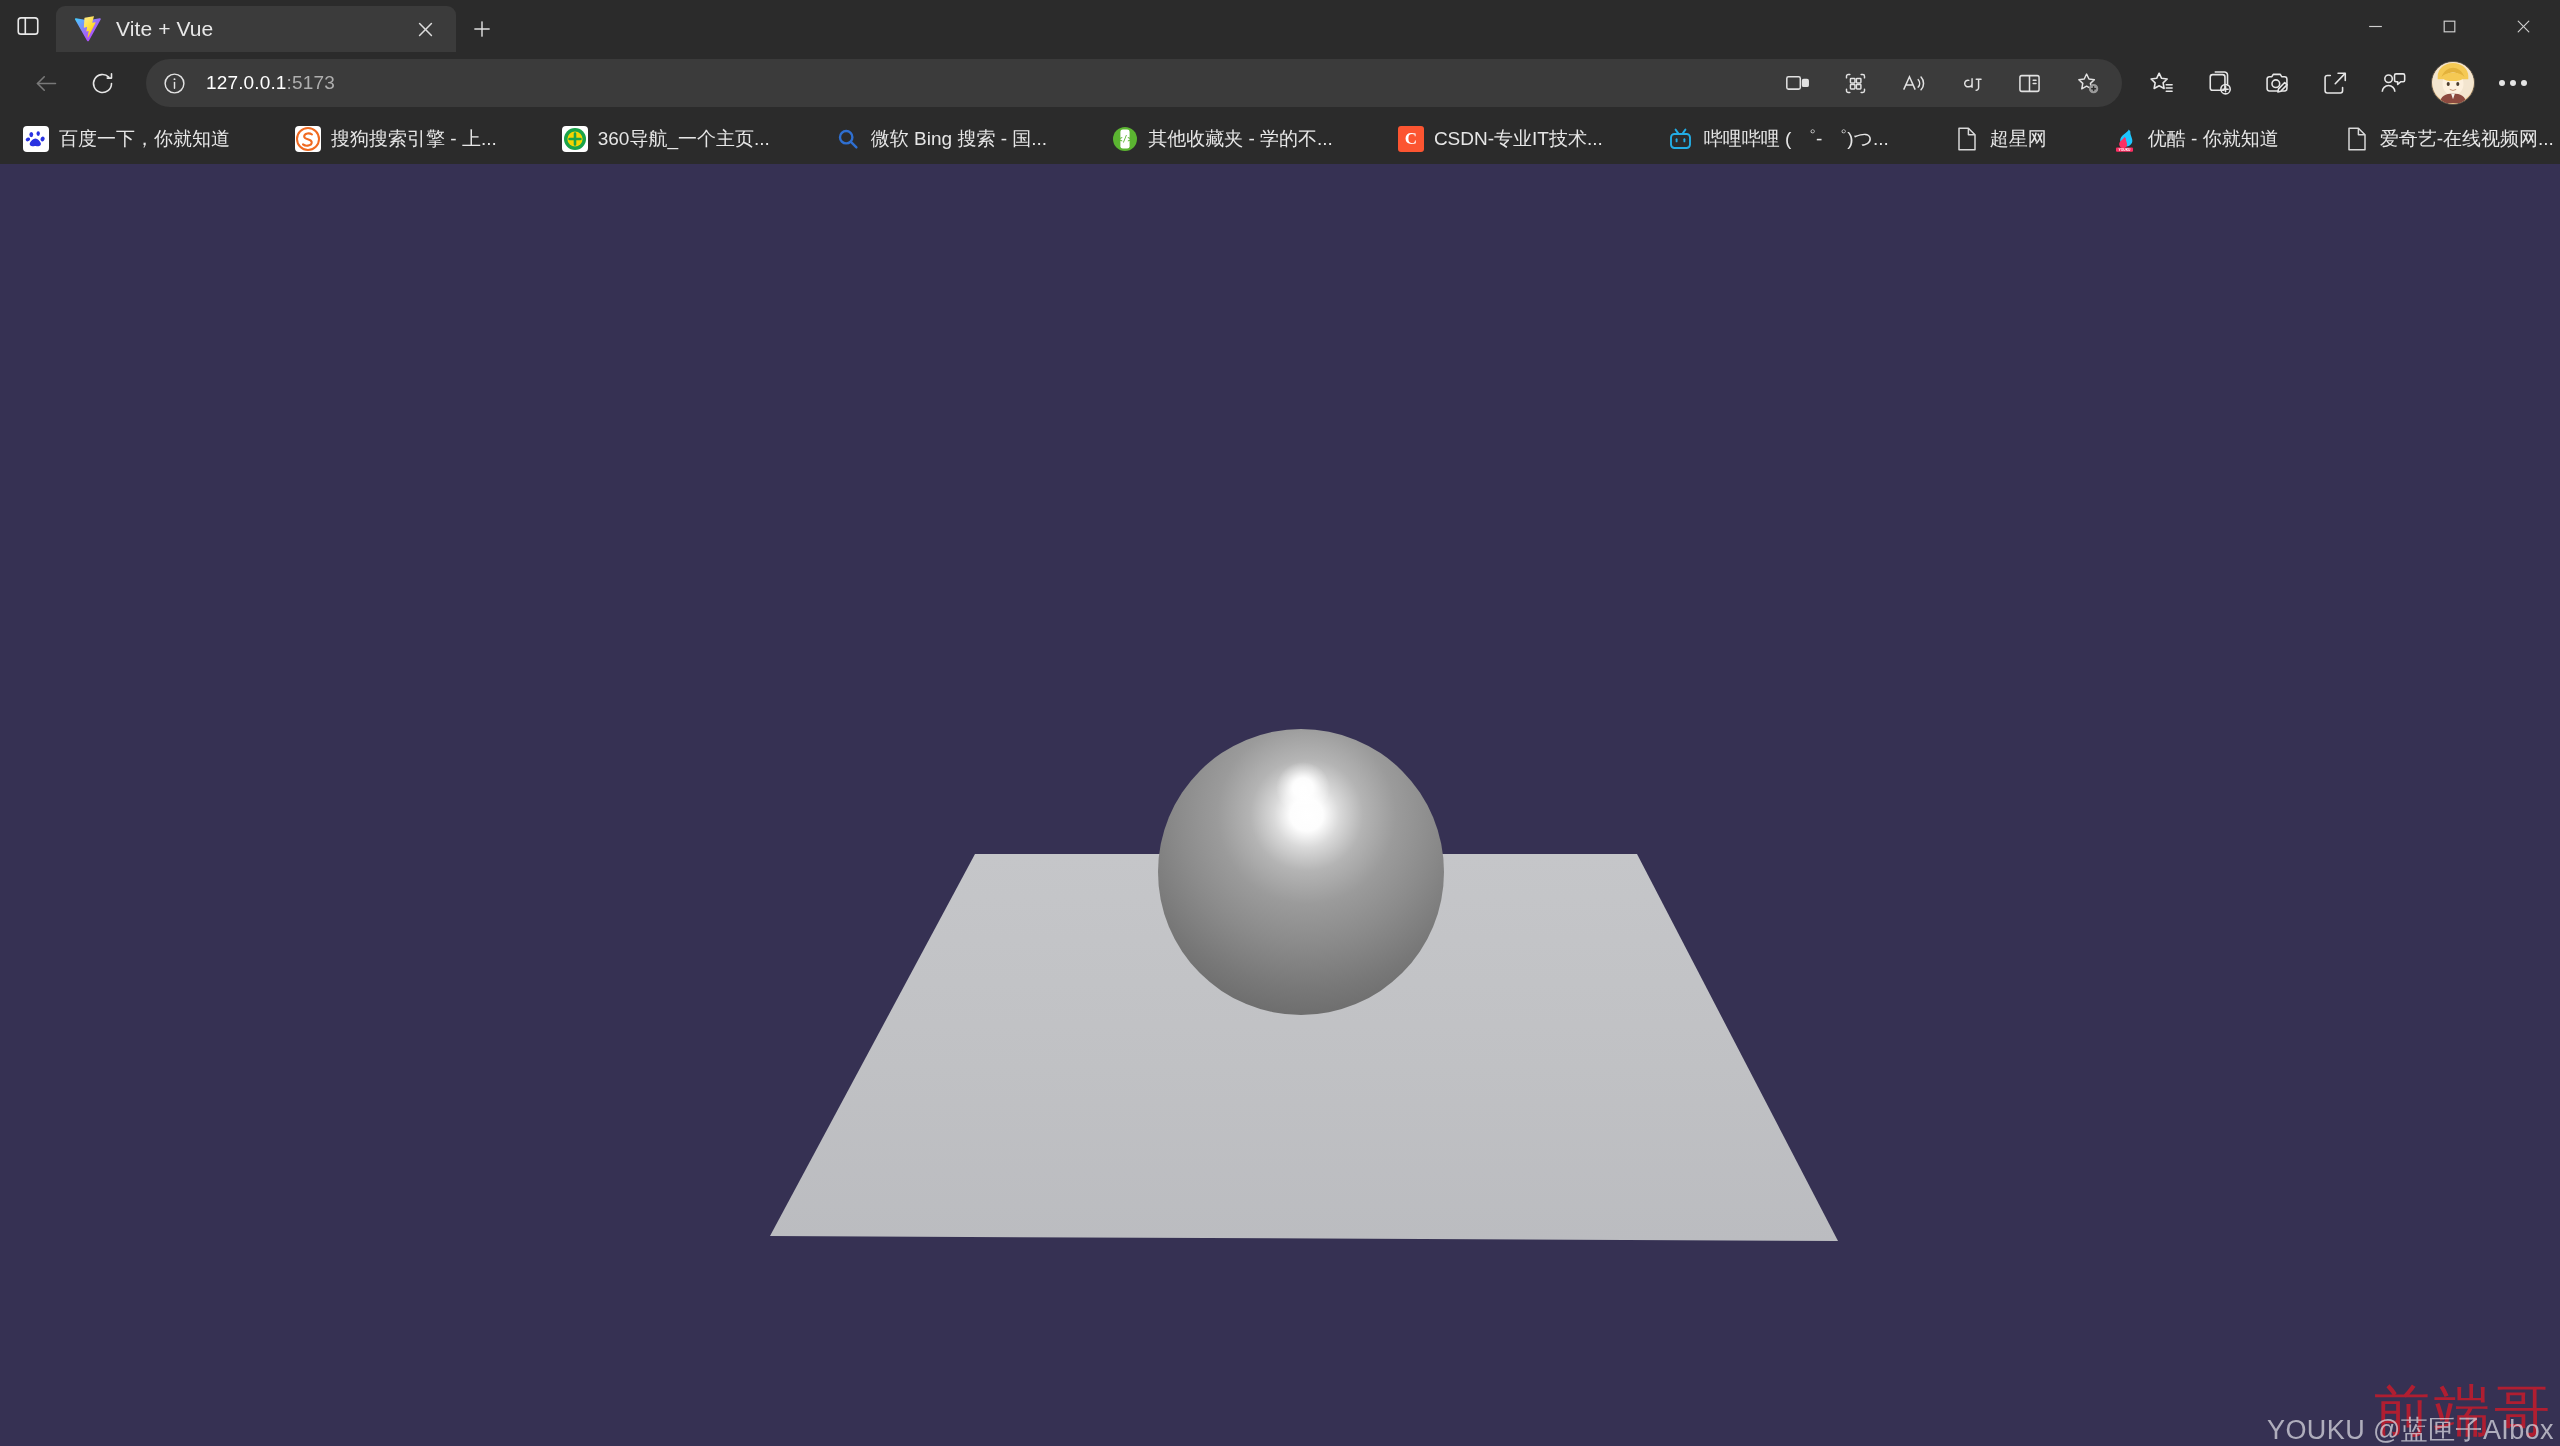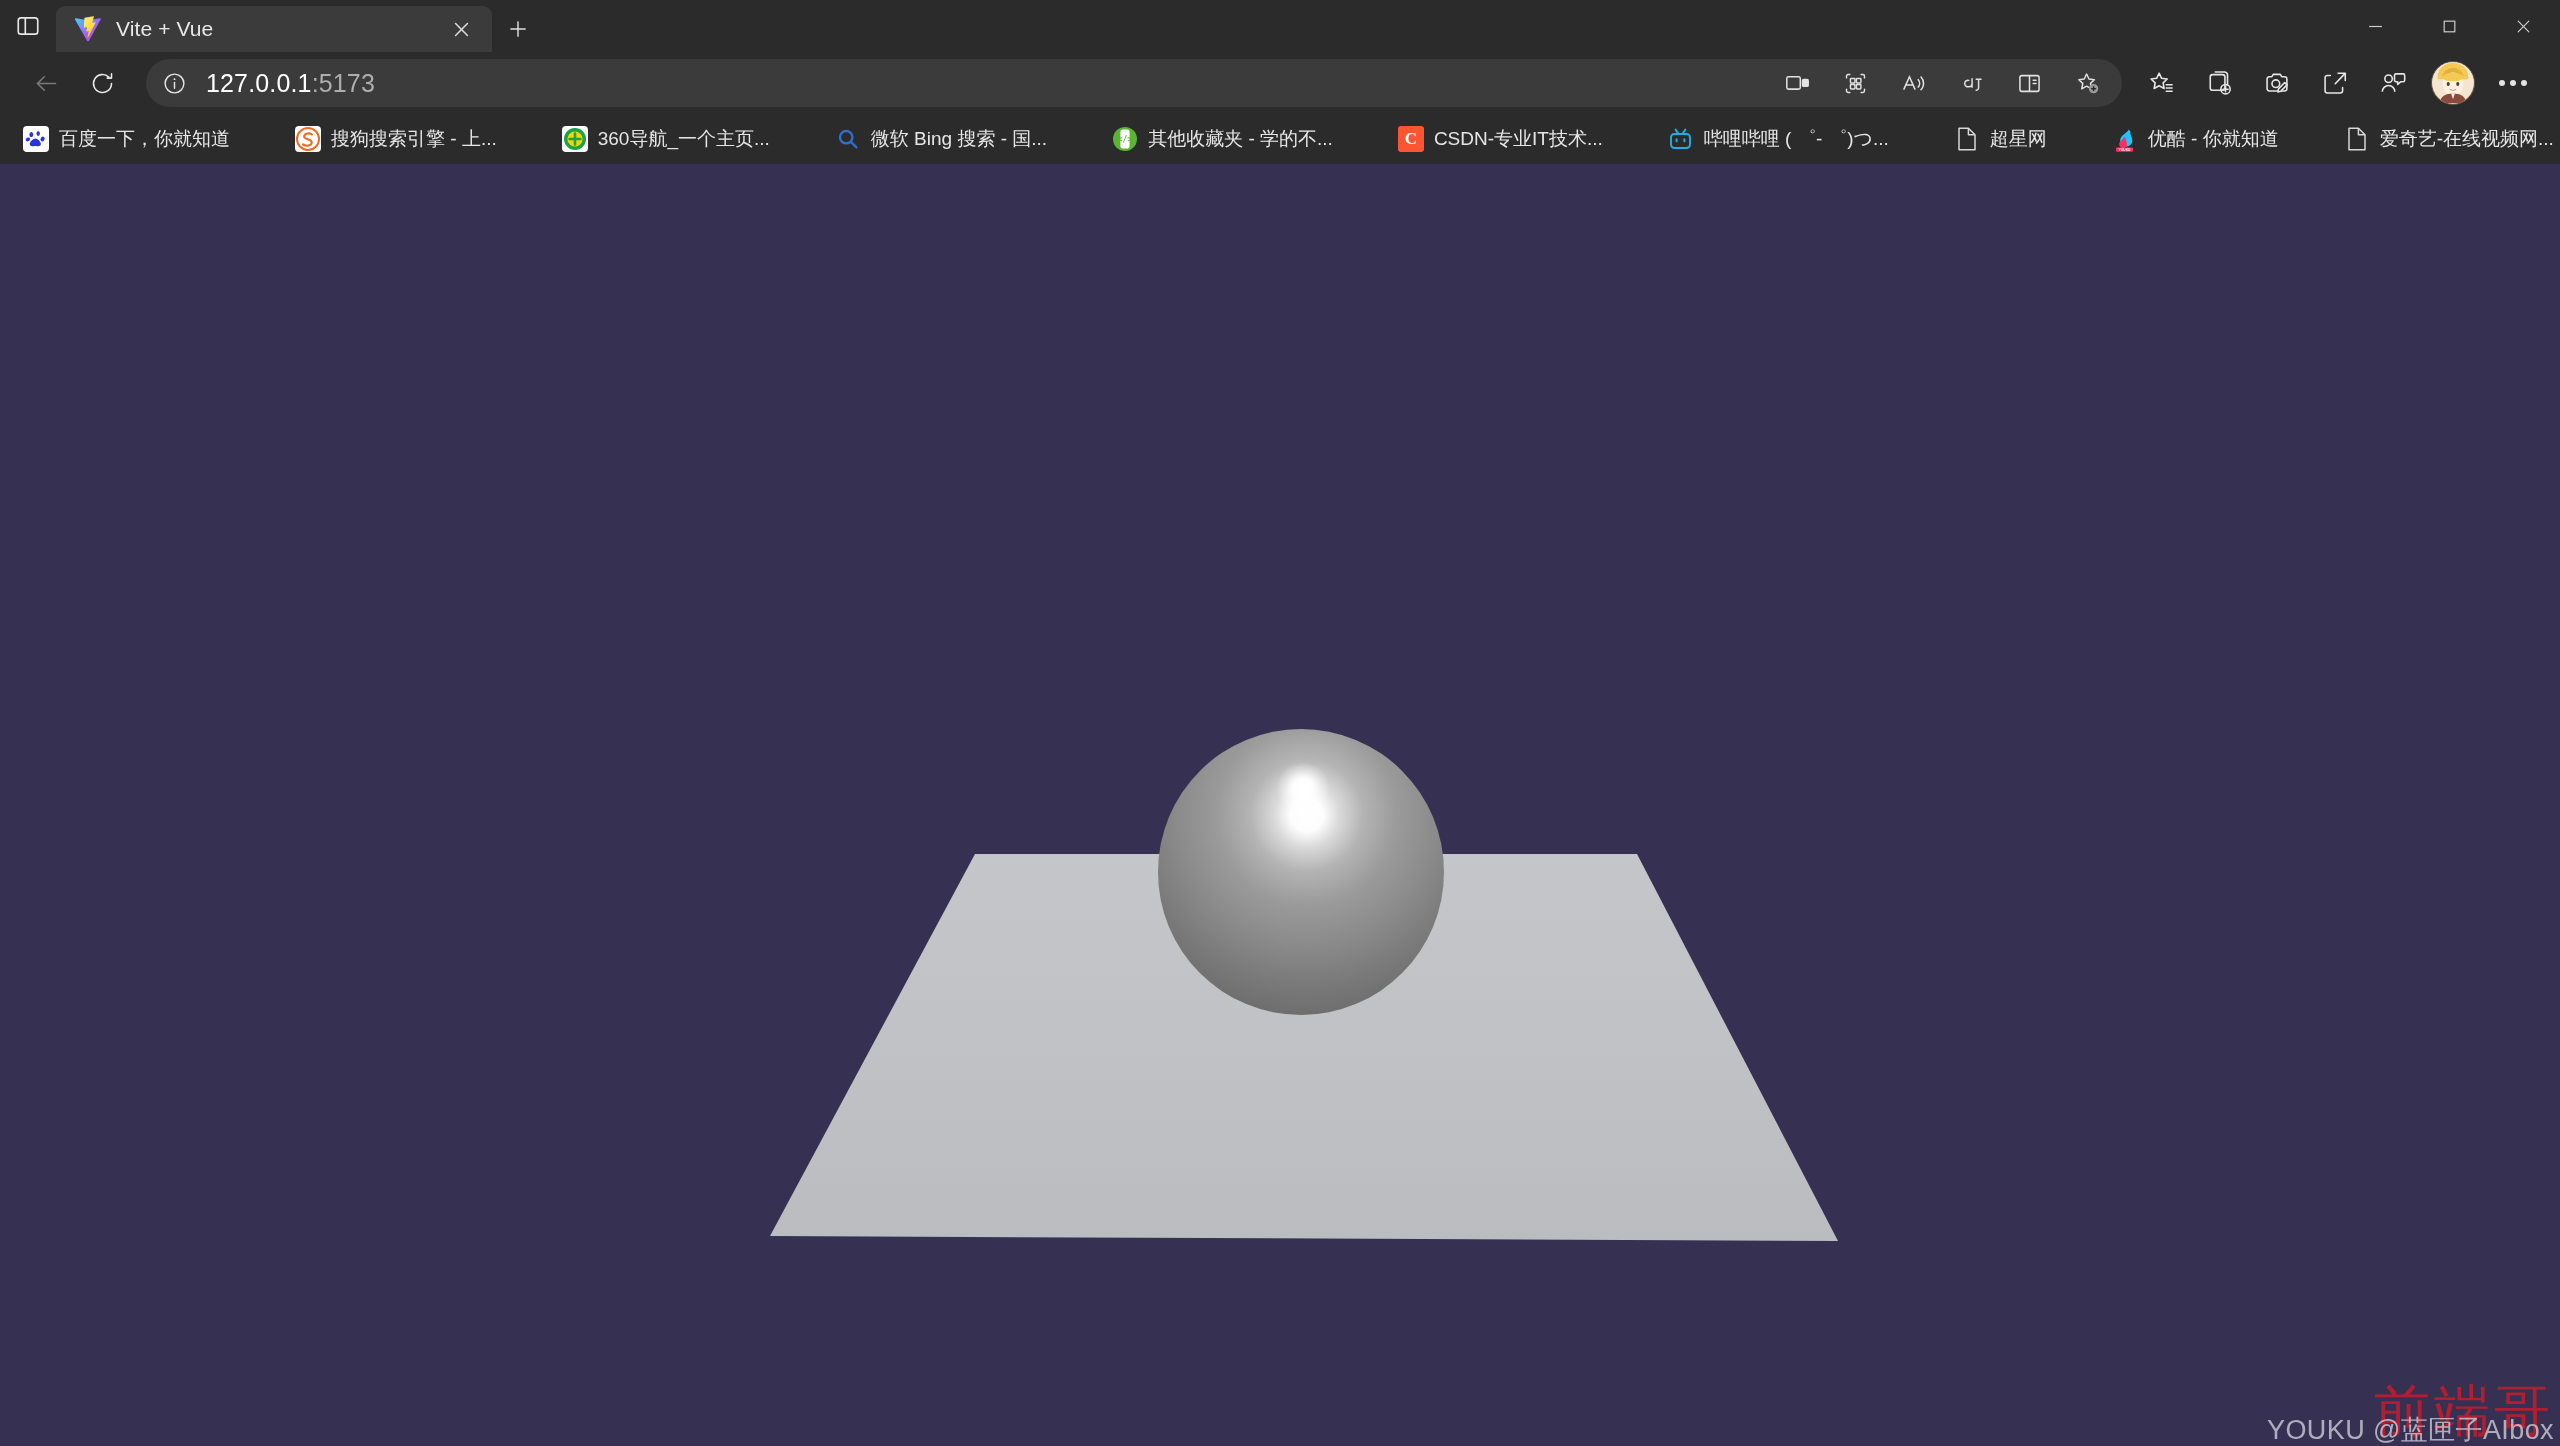--- a/index.html
+++ b/index.html
@@ -20,21 +20,21 @@
     display: flex; align-items: flex-end;
   }
   .tab-strip-icon {
     width: 56px; height: 52px;
     display: flex; align-items: center; justify-content: center;
     flex: none;
   }
   .tab-strip-icon svg { width: 26px; height: 26px; }
 
   .tab {
-    width: 436px; height: 46px;
+    width: 400px; height: 46px;
     background: #3b3b3b;
     border-radius: 9px 9px 0 0;
     display: flex; align-items: center;
     padding: 0 14px 0 18px;
     flex: none;
     position: relative;
   }
   .tab-favicon { width: 28px; height: 28px; flex: none; margin-right: 14px; }
   .tab-title {
     color: #e8e8e8; font-size: 21px; flex: 1;
@@ -86,21 +86,21 @@
     display: flex; align-items: center;
     padding: 0 6px 0 6px;
     min-width: 0;
   }
   .info-icon {
     width: 44px; height: 44px; flex: none;
     display: flex; align-items: center; justify-content: center;
   }
   .info-icon svg { width: 25px; height: 25px; }
   .url-text {
-    font-size: 25px; color: #aeaeae;
+    font-size: 19px; color: #aeaeae;
     white-space: nowrap; overflow: hidden;
     padding-left: 10px; flex: 1;
     letter-spacing: .15px;
   }
   .url-text .host { color: #ffffff; }
 
   .omni-actions { display: flex; align-items: center; flex: none; }
   .omni-btn {
     width: 58px; height: 44px;
     display: flex; align-items: center; justify-content: center;

